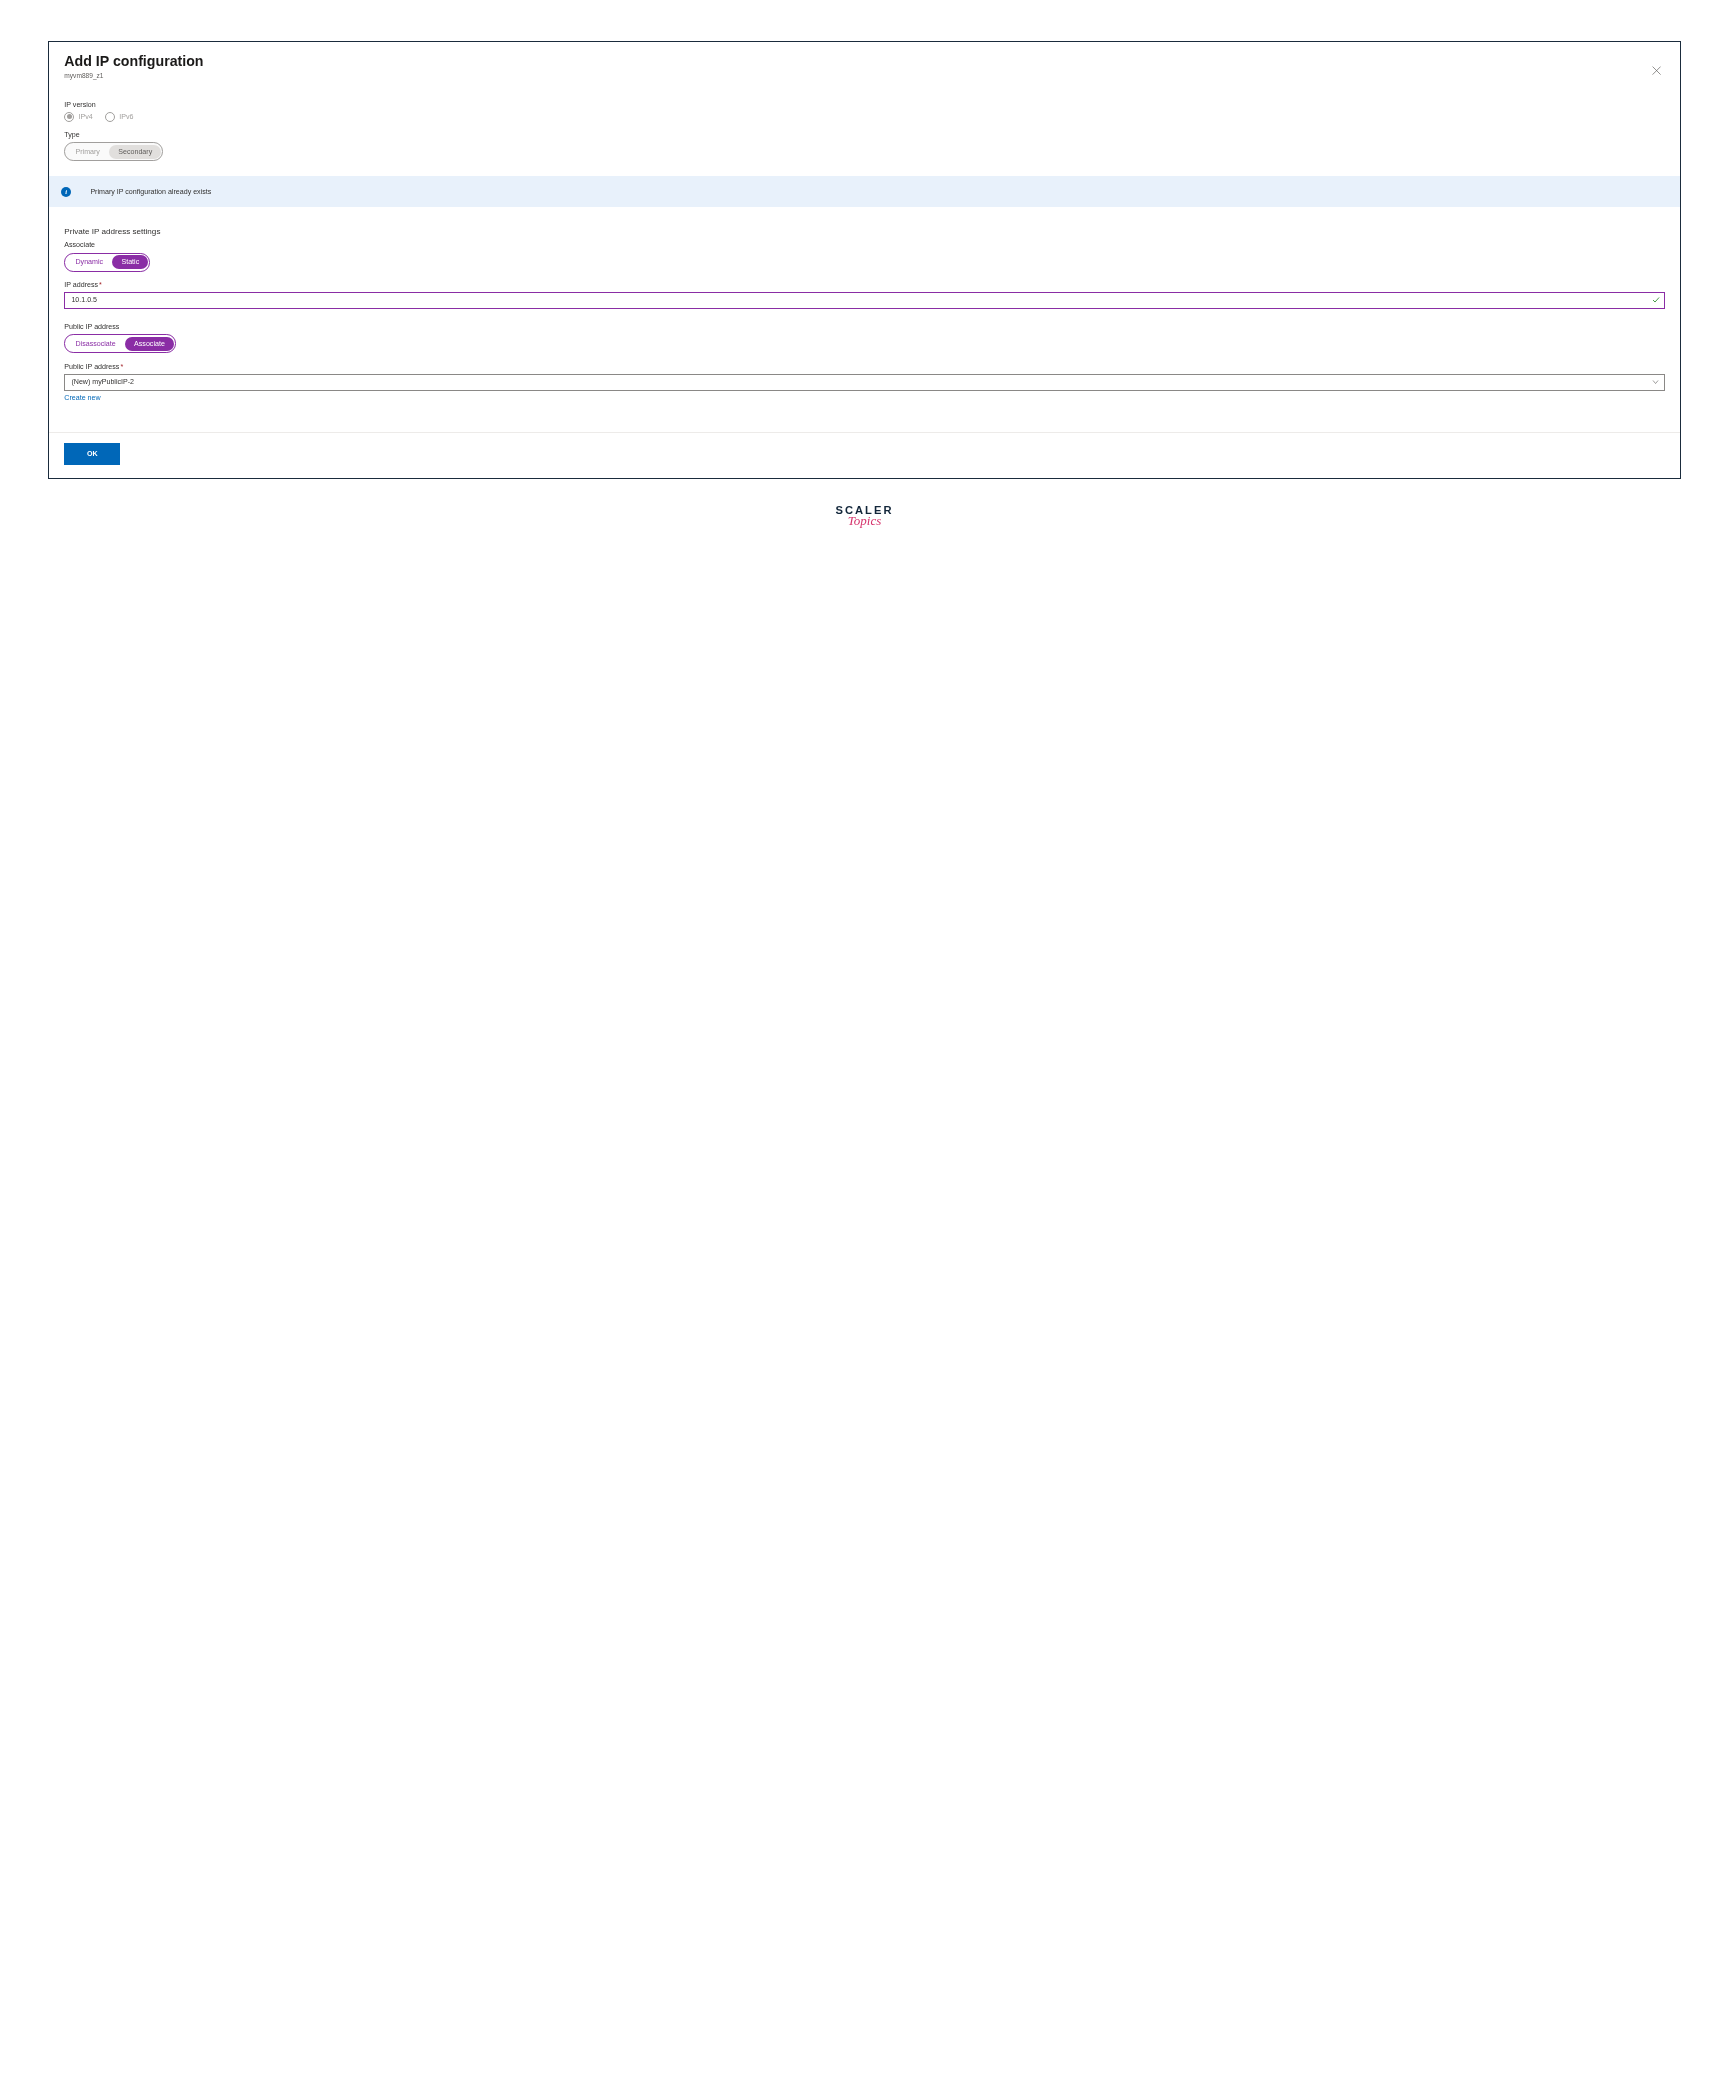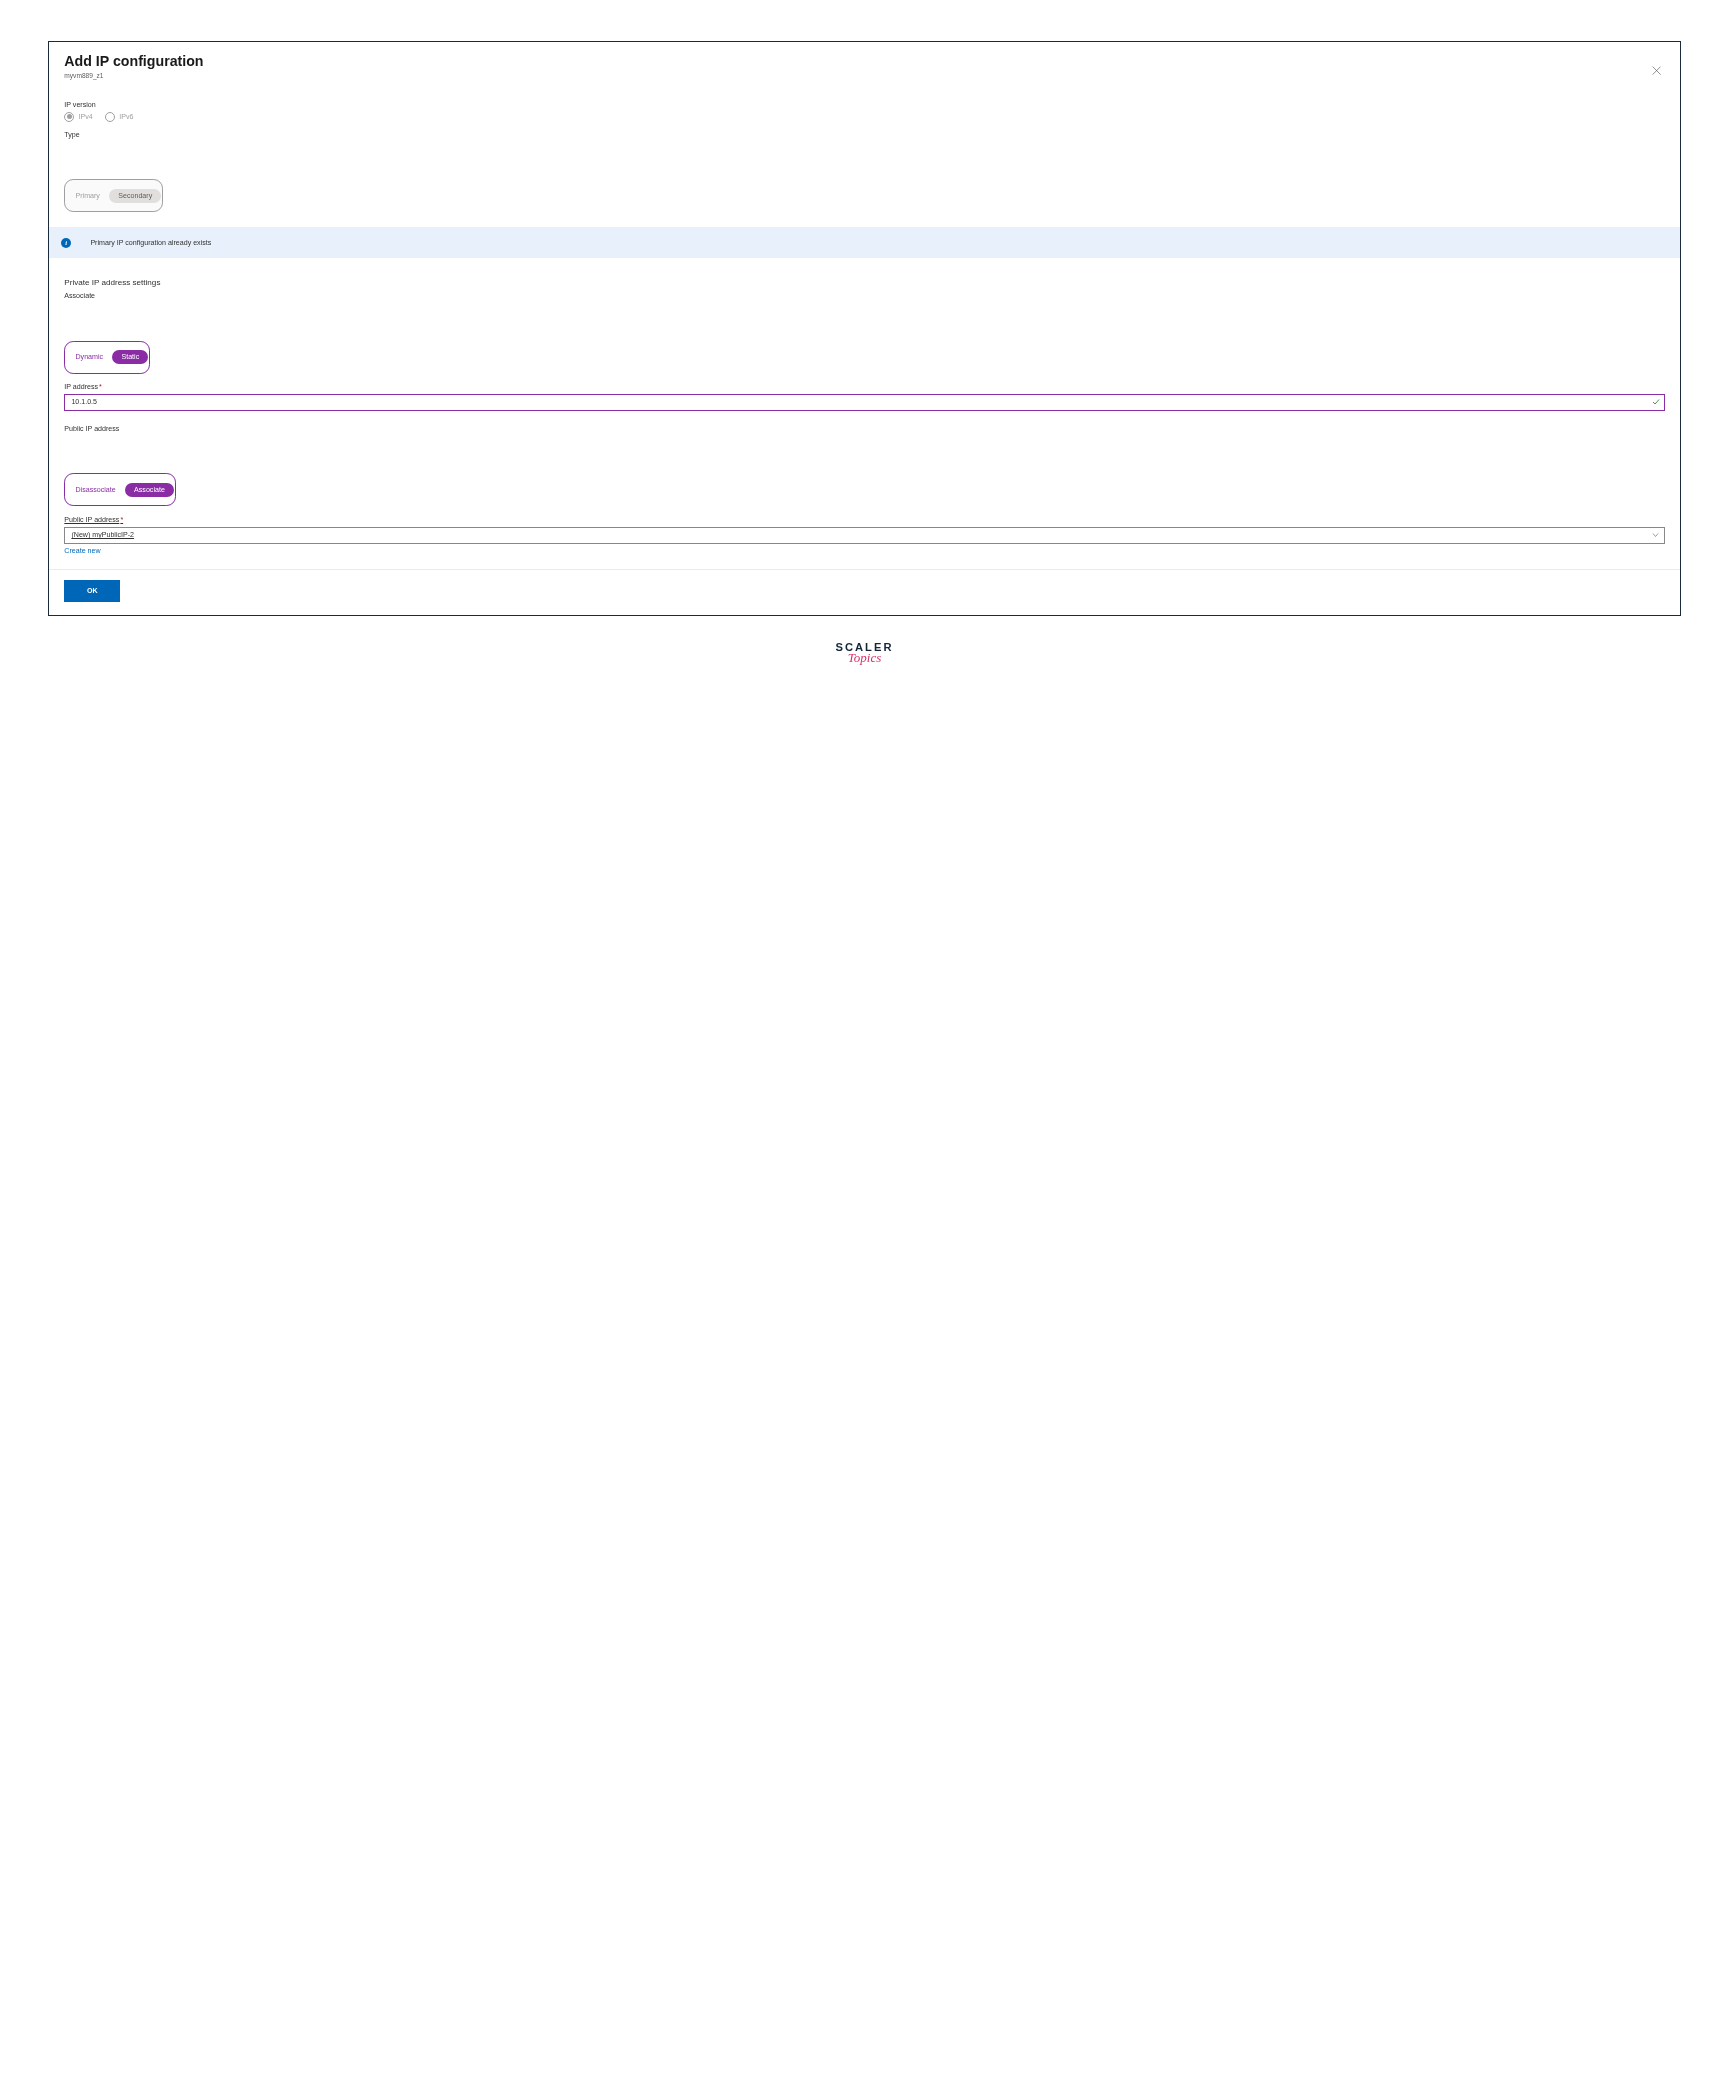--- a/index.html
+++ b/index.html
@@ -103,26 +103,25 @@
       width: 5.1px;
       height: 5.1px;
       background: #a19f9d;
       border-radius: 50%;
     }
     .radio-label { font-size: 7.1px; color: #a19f9d; }
     .segmented {
       display: inline-flex;
       border: 0.5px solid #a19f9d;
       border-radius: 9.2px;
-      height: 33px;
+      height: 19px;
       overflow: hidden;
       background: #fff;
       align-items: center;
       padding: 1px;
-      margin-top: 37px;
     }
     .segmented.disabled { background: #fafafa; }
     .segment {
       padding: 0 9.2px;
       height: 14.2px;
       display: flex;
       align-items: center;
       font-size: 7.1px;
       cursor: pointer;
       color: #a19f9d;
@@ -306,21 +305,21 @@
     </div>
 
     <div class="field-group" style="margin-top:14.2px;">
       <label class="field-label">Public IP address</label>
       <div class="segmented active">
         <div class="segment">Disassociate</div>
         <div class="segment selected">Associate</div>
       </div>
     </div>
 
-    <div class="field-group" style="margin-bottom:2px;text-decoration:underline;">
+    <div class="field-group" style="margin-bottom:18px;">
       <label class="field-label"><span>Public IP address</span><span class="required">*</span></label>
       <div class="dropdown-wrapper">
         <div class="dropdown">
           <span>(New) myPublicIP-2</span>
         </div>
         <span class="chevron">
           <svg viewBox="0 0 14 14" stroke="#605e5c" stroke-width="1.2" fill="none">
               <polyline points="2,4 7,10 12,4"></polyline>
             </svg>
         </span>

